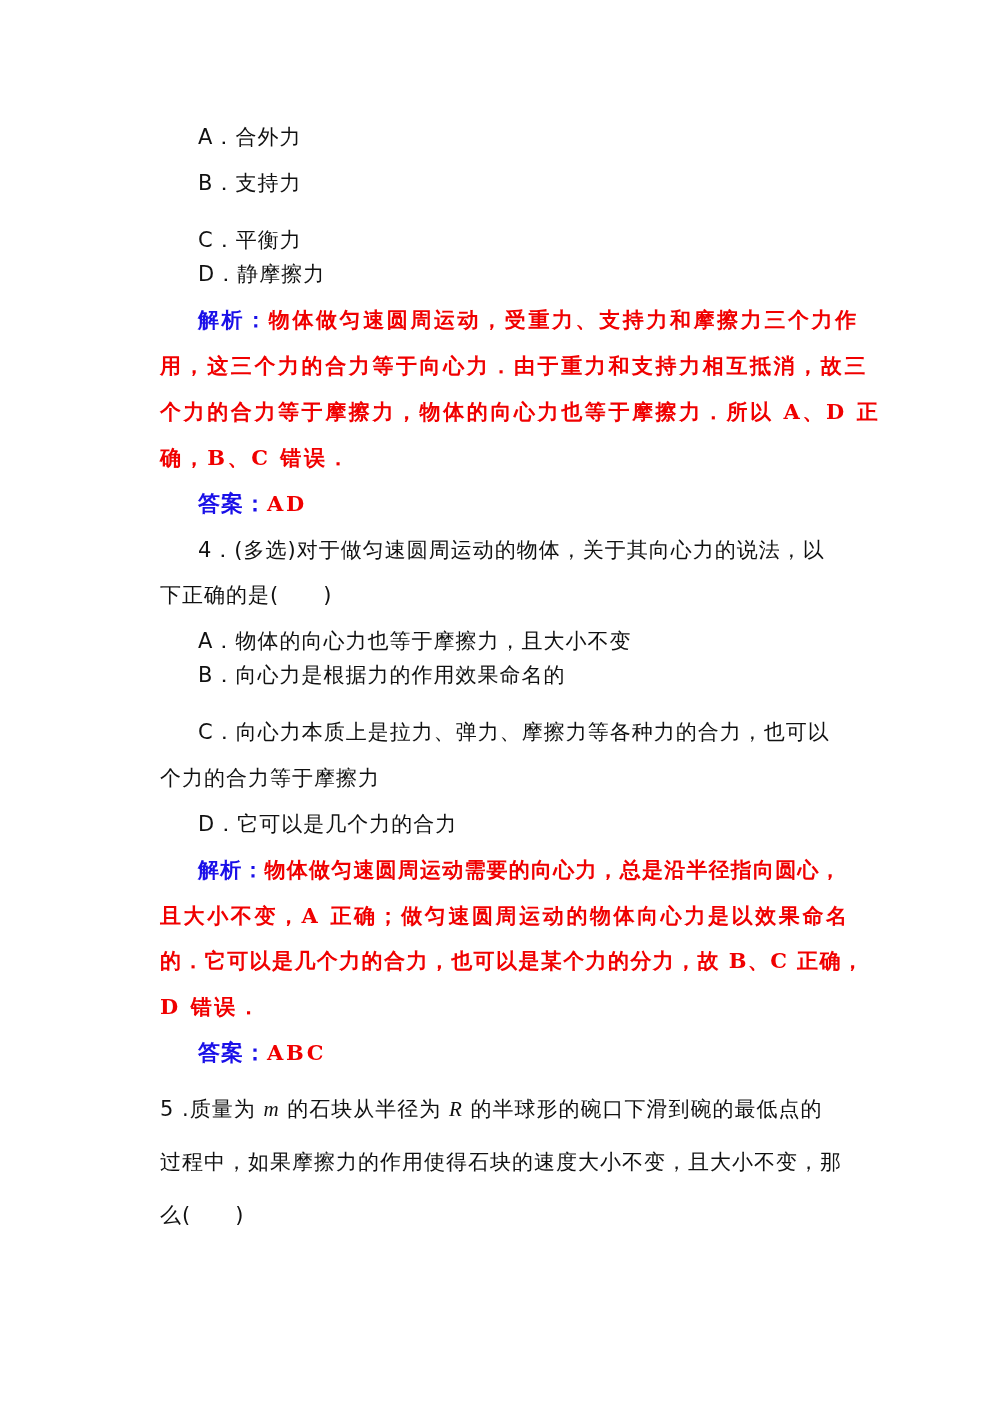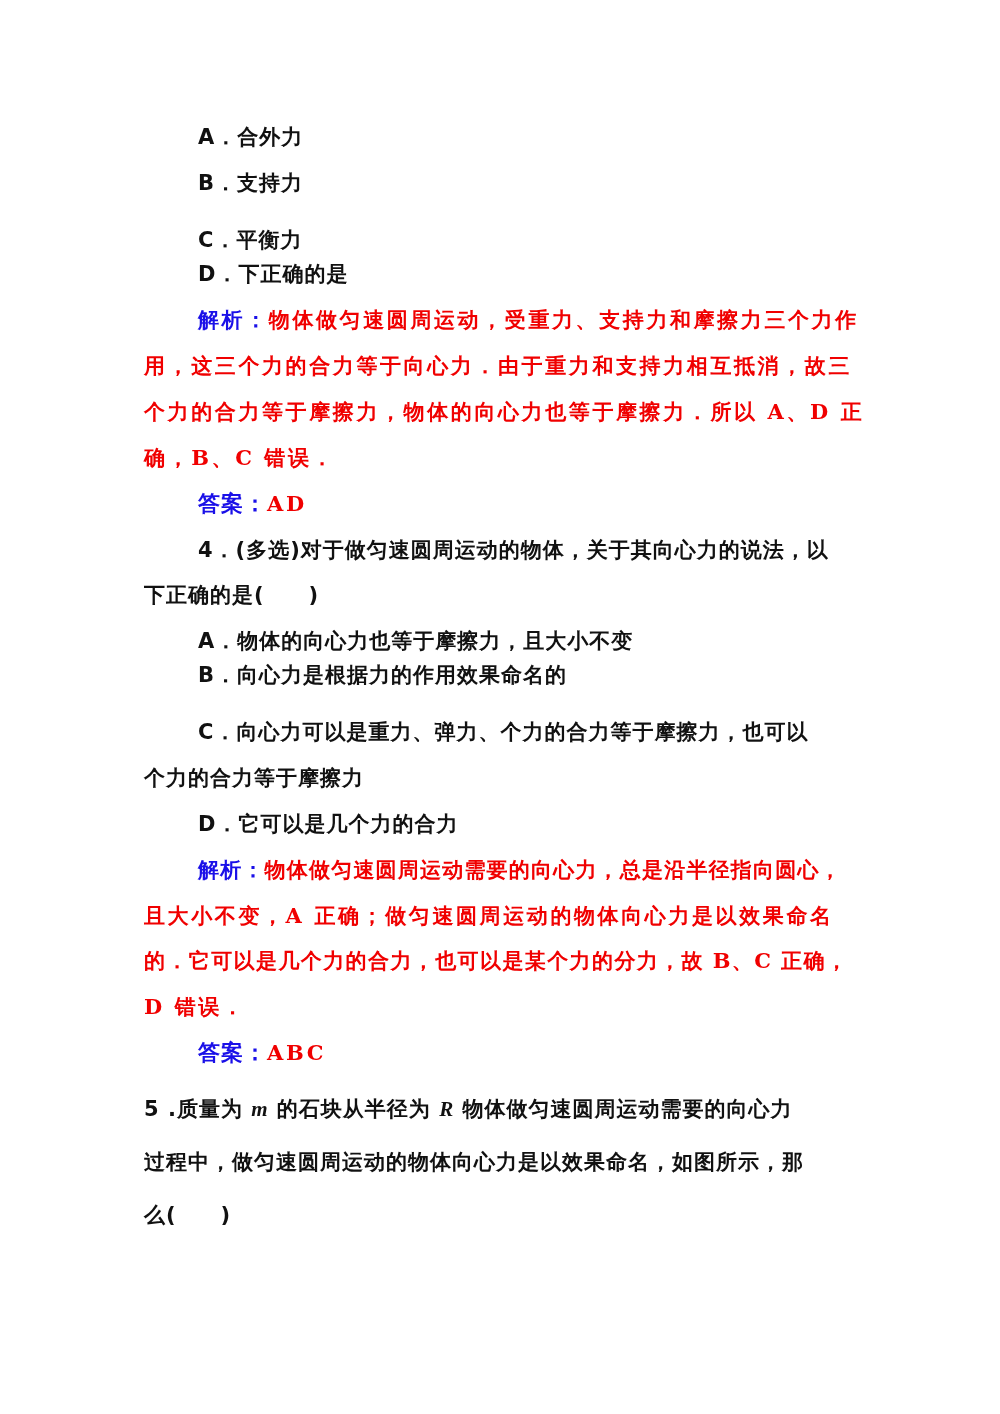--- a/index.html
+++ b/index.html
@@ -1,41 +1,41 @@
 <!DOCTYPE html>
 <html><head>
 <meta charset="utf-8">
 <style>
   html, body { margin: 0; padding: 0; background: #ffffff; }
   body { width: 1000px; height: 1414px; position: relative; overflow: hidden;
          font-family: "Liberation Serif", "DejaVu Serif", serif; color: #000; }
-  .line { position: absolute; left: 144px; width: 700px; font-size: 22px; line-height: 30px;
+  .line { position: absolute; left: 160px; width: 700px; font-size: 22px; line-height: 30px;
           white-space: nowrap; font-weight: bold; letter-spacing: 1px; }
   .indent { left: 198px; }
-  .black { color: #111; font-family: "DejaVu Sans", sans-serif; font-weight: bold; font-size: 21px; }
+  .black { color: #111; font-family: "DejaVu Sans", sans-serif; font-weight: normal; font-size: 21px; }
   .red { color: #f00000; font-family: "DejaVu Serif", serif; font-weight: bold; font-size: 21px; letter-spacing: 2.6px; }
   .blue { color: #1a10e8; font-family: "DejaVu Sans", sans-serif; font-weight: bold; }
   .ital { font-style: italic; font-family: "Liberation Serif", serif; }
 </style>
 </head>
 <body>
 
 <div>
 
   <div class="line indent black" style="top:122px">
     <span>A．</span><span>合外力</span>
   </div>
   <div class="line indent black" style="top:168px">
     <span>B．</span><span>支持力</span>
   </div>
   <div class="line indent black" style="top:225px">
     <span>C．</span><span>平衡力</span>
   </div>
   <div class="line indent black" style="top:259px">
-    <span>D．</span><span>下正确的是</span>
+    <span>D．</span><span>静摩擦力</span>
   </div>
 
   <div class="line indent red" style="top:305px; width:654px">
     <span class="blue">解析：</span><span>物体做匀速圆周运动，受重力、支持力和摩擦力三个力作</span>
   </div>
   <div class="line red" style="top:351px">用，这三个力的合力等于向心力．由于重力和支持力相互抵消，故三</div>
   <div class="line red" style="top:397px">个力的合力等于摩擦力，物体的向心力也等于摩擦力．所以 A、D 正</div>
   <div class="line red" style="top:443px">确，B、C 错误．</div>
 
   <div class="line indent" style="top:489px">
@@ -45,37 +45,37 @@
   <div class="line indent black" style="top:535px">4．(多选)对于做匀速圆周运动的物体，关于其向心力的说法，以</div>
   <div class="line black" style="top:580px">下正确的是(　　)</div>
 
   <div class="line indent black" style="top:626px">
     <span>A．</span><span>物体的向心力也等于摩擦力，且大小不变</span>
   </div>
   <div class="line indent black" style="top:660px">
     <span>B．</span><span>向心力是根据力的作用效果命名的</span>
   </div>
   <div class="line indent black" style="top:717px">
-    <span>C．</span><span>向心力可以是重力、弹力、个力的合力等于摩擦力，也可以</span>
+    <span>C．</span><span>向心力本质上是拉力、弹力、摩擦力等各种力的合力，也可以</span>
   </div>
   <div class="line black" style="top:763px">个力的合力等于摩擦力</div>
   <div class="line indent black" style="top:809px">
     <span>D．</span><span>它可以是几个力的合力</span>
   </div>
 
   <div class="line indent red" style="top:855px; letter-spacing:1.2px">
     <span class="blue">解析：</span><span>物体做匀速圆周运动需要的向心力，总是沿半径指向圆心，</span>
   </div>
   <div class="line red" style="top:901px">且大小不变，A  正确；做匀速圆周运动的物体向心力是以效果命名</div>
   <div class="line red" style="top:946px; letter-spacing:1.4px">的．它可以是几个力的合力，也可以是某个力的分力，故 B、C 正确，</div>
   <div class="line red" style="top:992px">D 错误．</div>
 
   <div class="line indent" style="top:1038px">
     <span class="blue">答案：</span><span class="red">ABC</span>
   </div>
 
   <div class="line black" style="top:1094px">
-    <span>5 .质量为 </span><span class="ital">m</span><span> 的石块从半径为 </span><span class="ital">R</span><span> 物体做匀速圆周运动需要的向心力</span>
+    <span>5 .质量为 </span><span class="ital">m</span><span> 的石块从半径为 </span><span class="ital">R</span><span> 的半球形的碗口下滑到碗的最低点的</span>
   </div>
-  <div class="line black" style="top:1147px">过程中，做匀速圆周运动的物体向心力是以效果命名，如图所示，那</div>
+  <div class="line black" style="top:1147px">过程中，如果摩擦力的作用使得石块的速度大小不变，且大小不变，那</div>
   <div class="line black" style="top:1200px">么(　　)</div>
 
 </div>
 
 </body></html>

